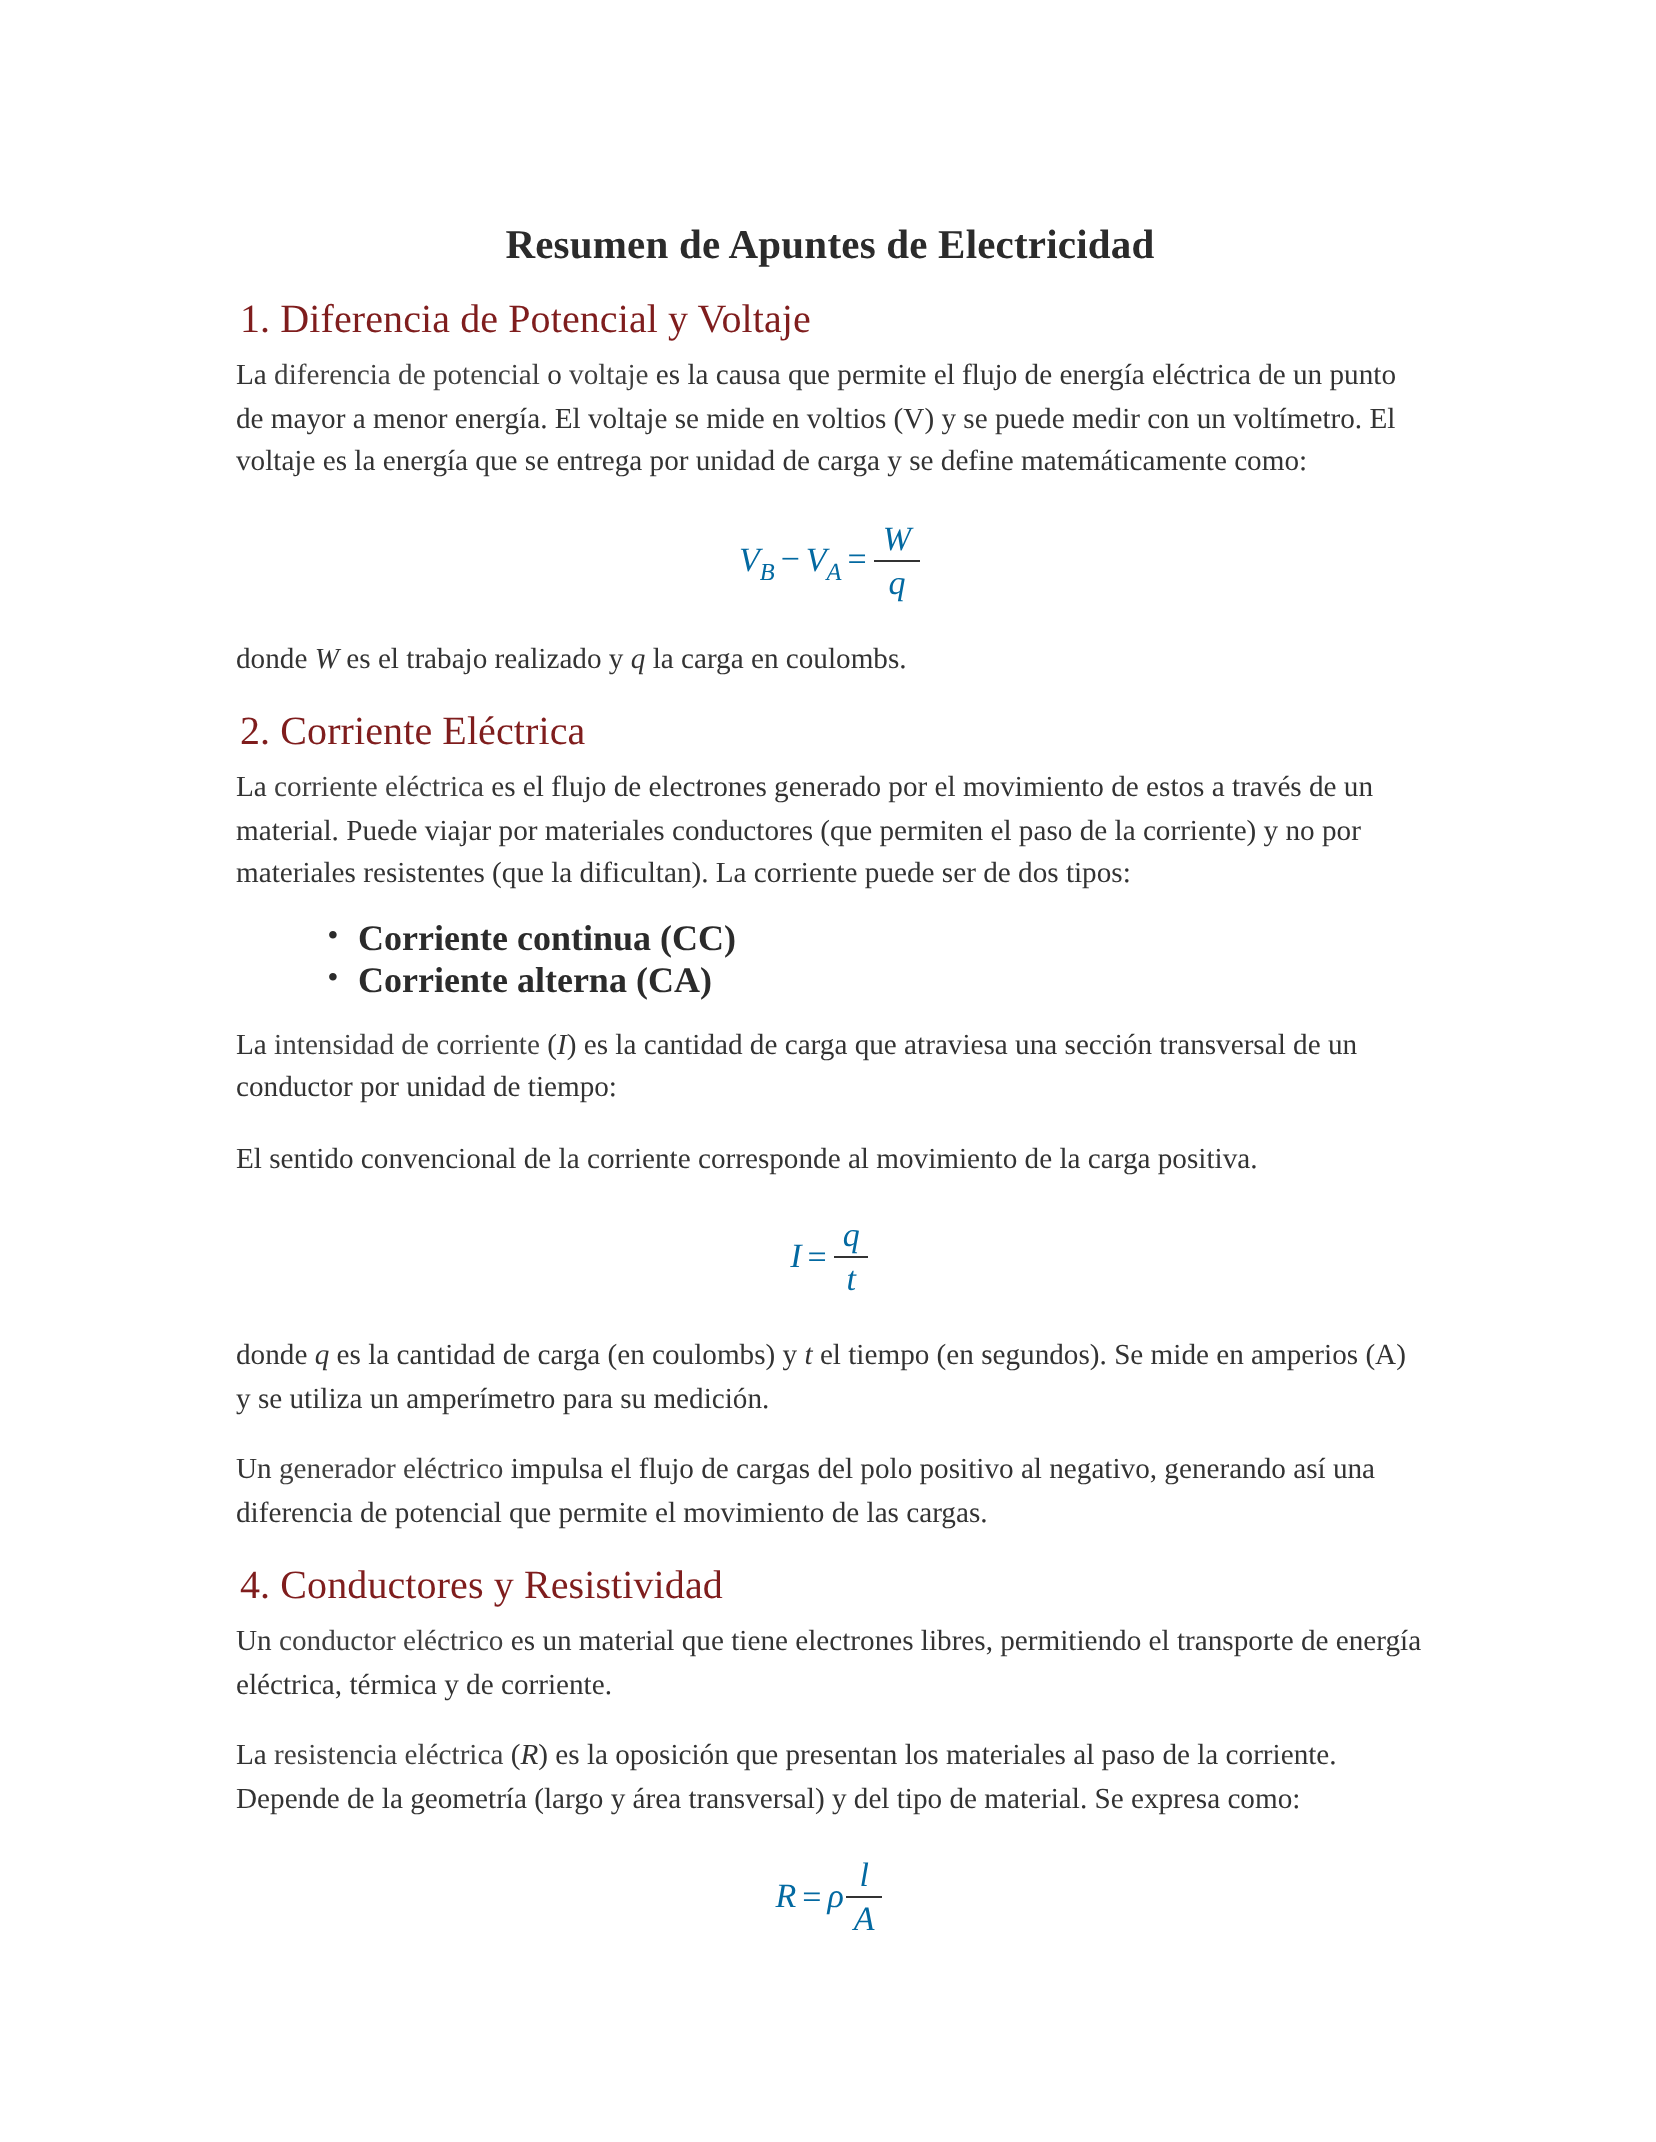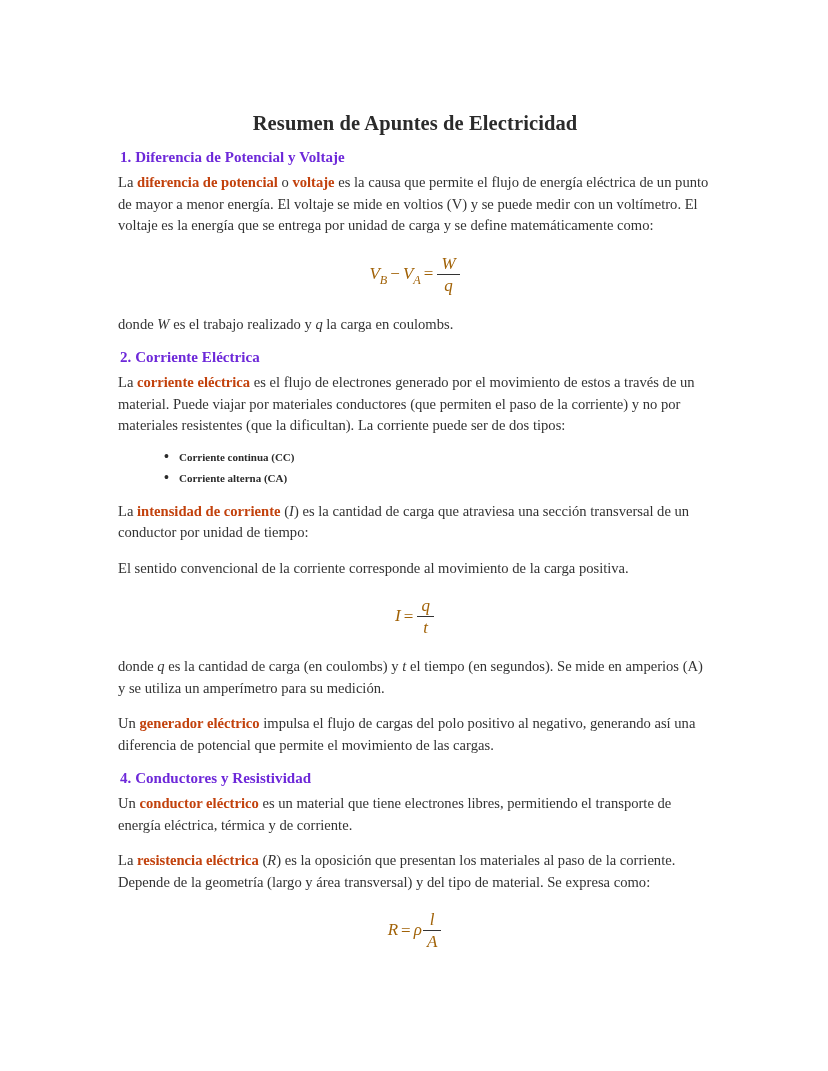--- a/index.html
+++ b/index.html
@@ -27,73 +27,73 @@
   }
   .doc-title {
     font-size: 20.5px;
     font-weight: bold;
     text-align: center;
     color: #2b2b2b;
     margin: 0 0 14px 0;
     letter-spacing: 0.1px;
   }
   h2.section-heading {
-    font-size: 15px;
-    font-weight: bold;
-    color: #6d28d9;
+    font-size: 20px;
+    font-weight: normal;
+    color: #7f1d1d;
     margin: 0 0 6px 2px;
     letter-spacing: 0.05px;
   }
   h2.section-heading.spaced {
     margin-top: 9px;
   }
   p.body-text {
     font-size: 14.6px;
     line-height: 21.5px;
     margin: 0 0 14px 0;
     color: #333333;
     text-align: left;
   }
   p.body-text.tight {
     margin-bottom: 10px;
   }
   b, strong {
-    font-weight: bold;
-    color: #c2410c;
+    font-weight: normal;
+    color: #404040;
   }
   .mathvar {
     font-family: "Liberation Serif", "DejaVu Serif", serif;
     font-style: italic;
   }
   ul.bullets {
     list-style: none;
     margin: 0 0 12px 0;
     padding: 0 0 0 46px;
   }
   ul.bullets li {
-    font-size: 11px;
+    font-size: 18px;
     line-height: 21px;
     font-weight: bold;
     color: #2b2b2b;
     position: relative;
     padding-left: 15px;
   }
   ul.bullets li::before {
     content: "\2022";
     position: absolute;
     left: 0;
     top: -0.5px;
     font-size: 14px;
     color: #2b2b2b;
   }
   .formula {
     text-align: center;
     margin: 18px 0 18px 0;
     font-size: 17px;
-    color: #a16207;
+    color: #0369a1;
   }
   .formula .eq {
     display: inline-block;
     font-style: italic;
     font-family: "Liberation Serif", "DejaVu Serif", serif;
     white-space: nowrap;
   }
   .frac {
     display: inline-block;
     vertical-align: middle;

